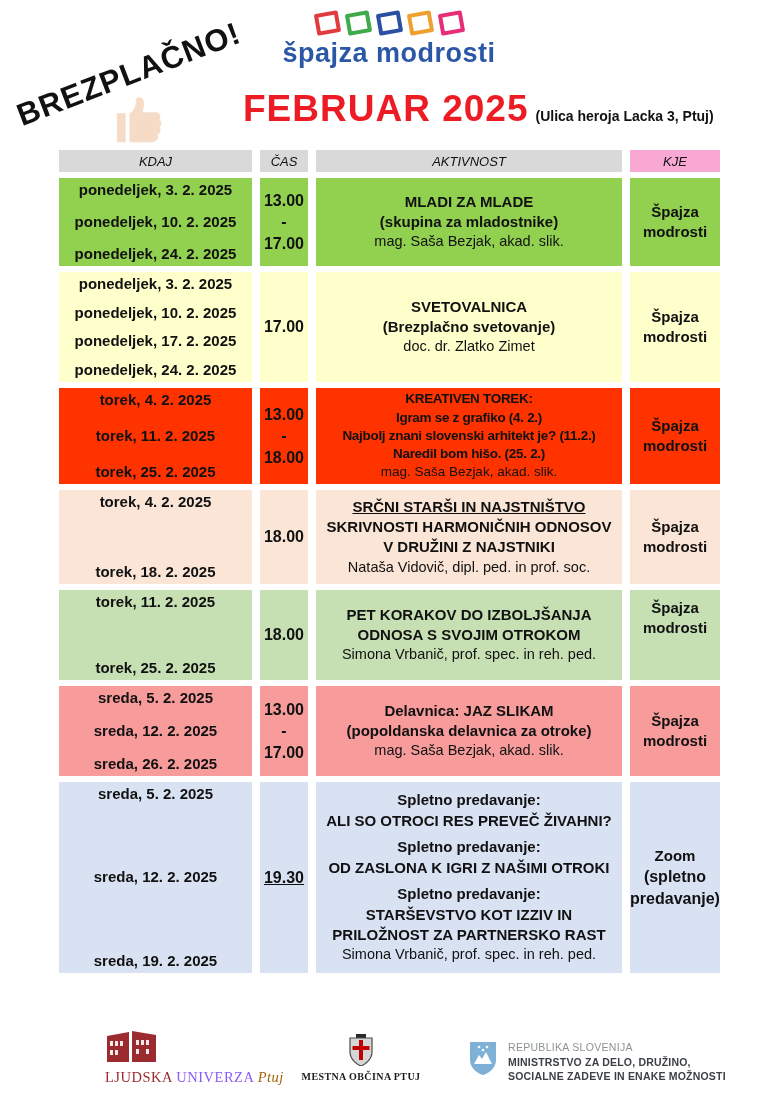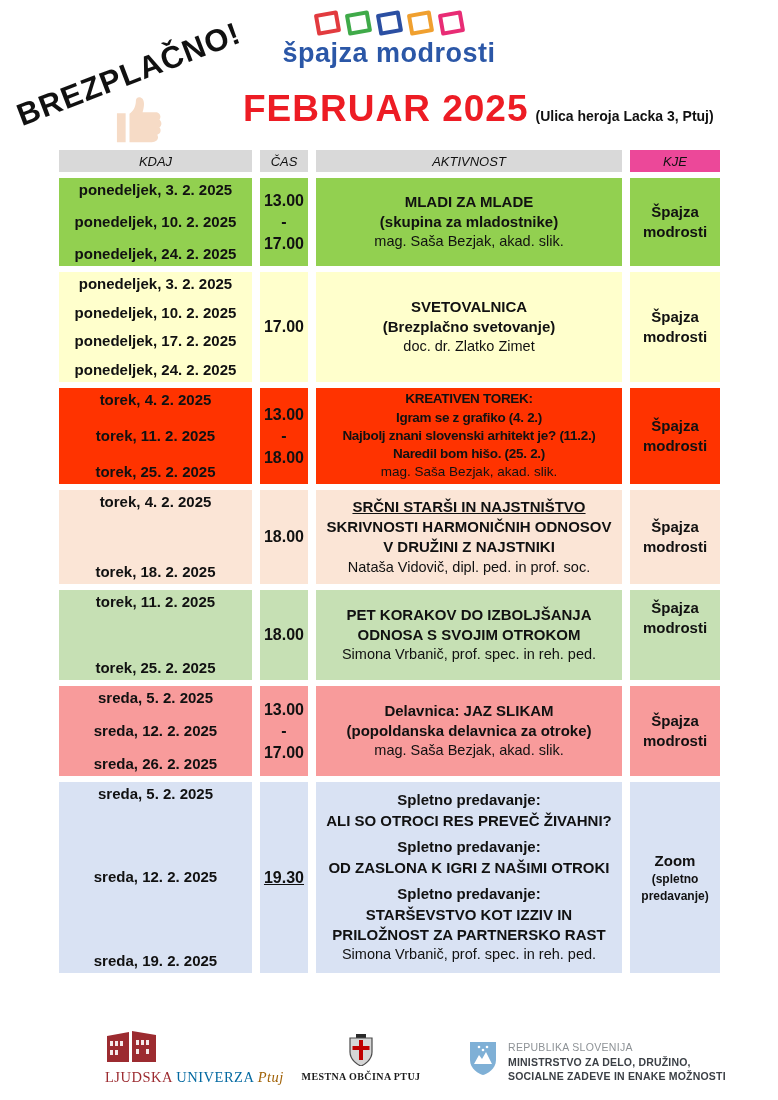--- a/index.html
+++ b/index.html
@@ -29,29 +29,29 @@
   .cell{display:flex;flex-direction:column;align-items:center;justify-content:center;
         text-align:center;line-height:1.35;}
   .kdaj{justify-content:space-between;font-weight:bold;font-size:15px;padding:2px 0;}
   .cas{font-weight:bold;font-size:16px;}
   .akt .b{font-weight:bold;font-size:15px;}
   .akt .bs{font-weight:bold;font-size:13.5px;letter-spacing:-0.3px;}
   .akt .p{font-size:14.5px;}
   .akt .ps{font-size:13.5px;}
   .u{text-decoration:underline;}
   .kje{font-weight:bold;font-size:15px;}
-  .kje .small{font-size:12px;}
+  .kje .small{font-size:16px;}
   .top{justify-content:flex-start;padding-top:8px;}
   .groups{justify-content:space-evenly;padding:4px 0;}
   .grp{margin:2px 0;}
 
   
   .lu{position:absolute;left:105px;top:1028px;display:flex;flex-direction:column;}
   .lu-text{font-family:"Liberation Serif",serif;font-size:14.5px;letter-spacing:.5px;margin-top:5px;white-space:nowrap;}
-  .lu-red{color:#9c2b30;} .lu-gray{color:#0369a1;} .lu-it{color:#a16207;font-style:italic;text-transform:none;}
+  .lu-red{color:#9c2b30;} .lu-gray{color:#8b5cf6;} .lu-it{color:#a16207;font-style:italic;text-transform:none;}
   .mo{position:absolute;left:306px;top:1034px;width:110px;display:flex;flex-direction:column;align-items:center;}
   .mo-text{font-family:"Liberation Serif",serif;font-size:10px;font-weight:bold;letter-spacing:.4px;
            margin-top:5px;white-space:nowrap;color:#1a1a1a;}
   .rs{position:absolute;left:468px;top:1040px;display:flex;align-items:flex-start;}
   .rs-text{margin-left:10px;font-size:10.5px;line-height:1.4;}
   .rs-l1{color:#8d9296;letter-spacing:.3px;}
   .rs-b{font-weight:bold;color:#3c4046;letter-spacing:.2px;}
 </style>
 </head>
 <body>
@@ -79,21 +79,21 @@
   <div class="titleline">
     <span class="month" style="color: rgb(237, 28, 36);">FEBRUAR 2025</span>
     <span class="addr">(Ulica heroja Lacka 3, Ptuj)</span>
   </div>
 
   <div class="table">
 
     <div class="hcell" style="background: rgb(217, 217, 217);">KDAJ</div>
     <div class="hcell" style="background: rgb(217, 217, 217);">ČAS</div>
     <div class="hcell" style="background: rgb(217, 217, 217);">AKTIVNOST</div>
-    <div class="hcell" style="background: #ec4899;">KJE</div>
+    <div class="hcell" style="background: #f9a8d4;">KJE</div>
 
     <div class="cell kdaj" style="background: rgb(146, 208, 80);">
       <span>ponedeljek, 3. 2. 2025</span>
       <span>ponedeljek, 10. 2. 2025</span>
       <span>ponedeljek, 24. 2. 2025</span>
     </div>
     <div class="cell cas" style="background: rgb(146, 208, 80);">
       <span>13.00</span>
       <span>-</span>
       <span>17.00</span>

